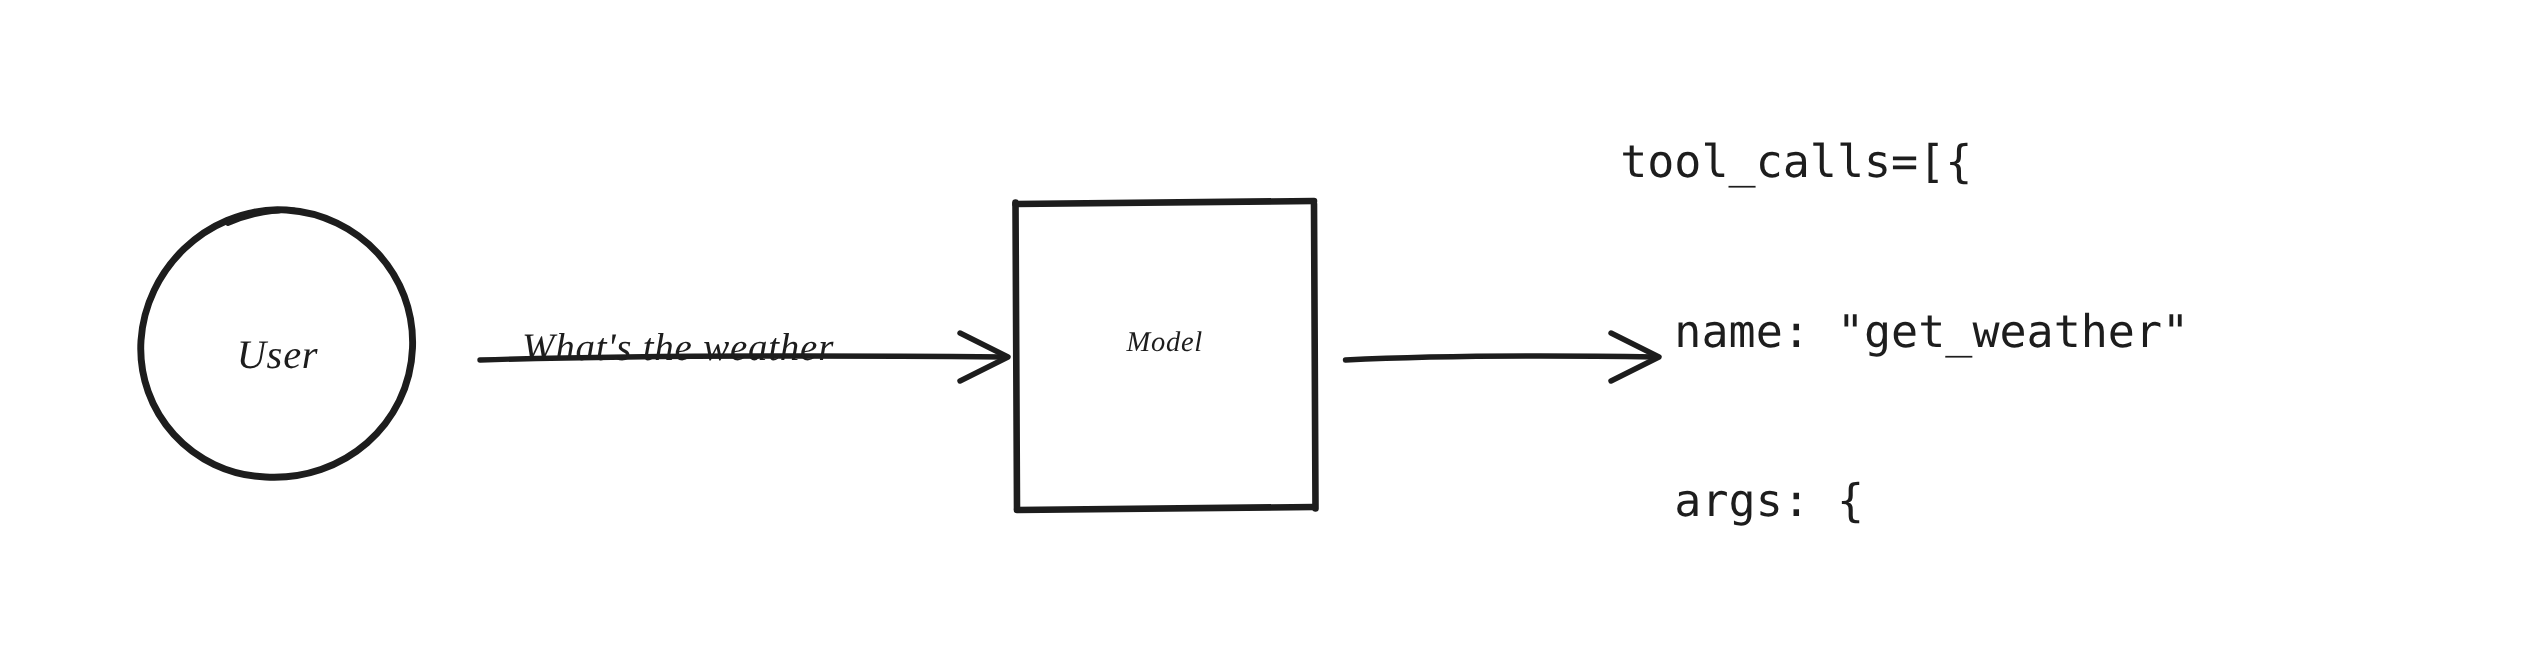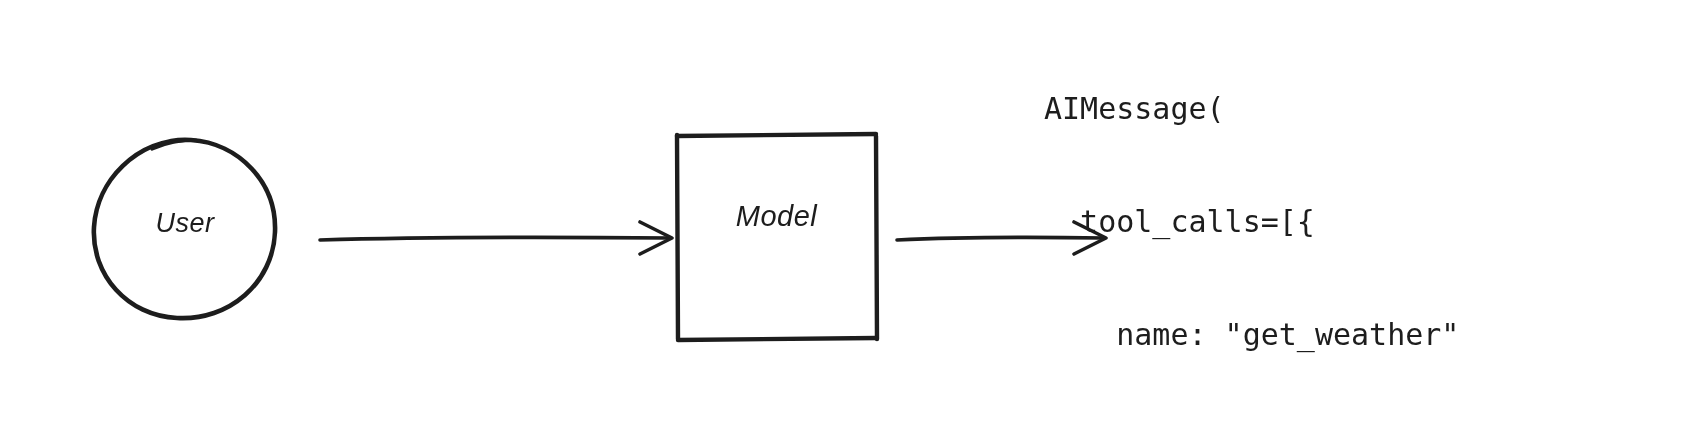--- a/index.html
+++ b/index.html
@@ -35,42 +35,43 @@
   .sketch-stroke {
     fill: none;
     stroke: #1d1d1d;
     stroke-linecap: round;
     stroke-linejoin: round;
   }
 
   
   .hand-text {
     position: absolute;
-    font-family: Liberation Sans, sans-serif;
+    font-family: Liberation Serif, serif;
     color: #1d1d1d;
     white-space: pre;
     font-style: italic;
     letter-spacing: 0.5px;
+    margin-top: 13px;
   }
 
   #user-node-label {
     left: 0;
     top: 207px;
     width: 370px;
     text-align: center;
     font-size: 27px;
     line-height: 32px;
   }
 
   #model-node-label {
     left: 676px;
     top: 200px;
     width: 201px;
     text-align: center;
-    font-size: 29px;
+    font-size: 19px;
     line-height: 32px;
   }
 
   #edge-label-user-model {
     left: 272px;
     top: 119px;
     width: 360px;
     text-align: center;
     font-size: 26px;
     line-height: 40px;
@@ -132,24 +133,24 @@
       <path class="sketch-stroke" stroke-width="3.6" d="M 1074 222 L 1106 238 L 1074 254"></path>
     </g>
 
   </svg>
 
   <div class="hand-text" id="user-node-label">User</div>
 
   <div class="hand-text" id="model-node-label">Model</div>
 
   <div class="hand-text" id="edge-label-user-model">
+    <span class="edge-label-line">What's the weather</span>
   </div>
 
   <div id="ai-message-code">
-    <span class="code-line">AIMessage(</span>
     <span class="code-line">  tool_calls=[{</span>
     <span class="code-line">    name: "get_weather"</span>
     <span class="code-line">    args: {</span>
     
     
     
     
     
     
   </div>

